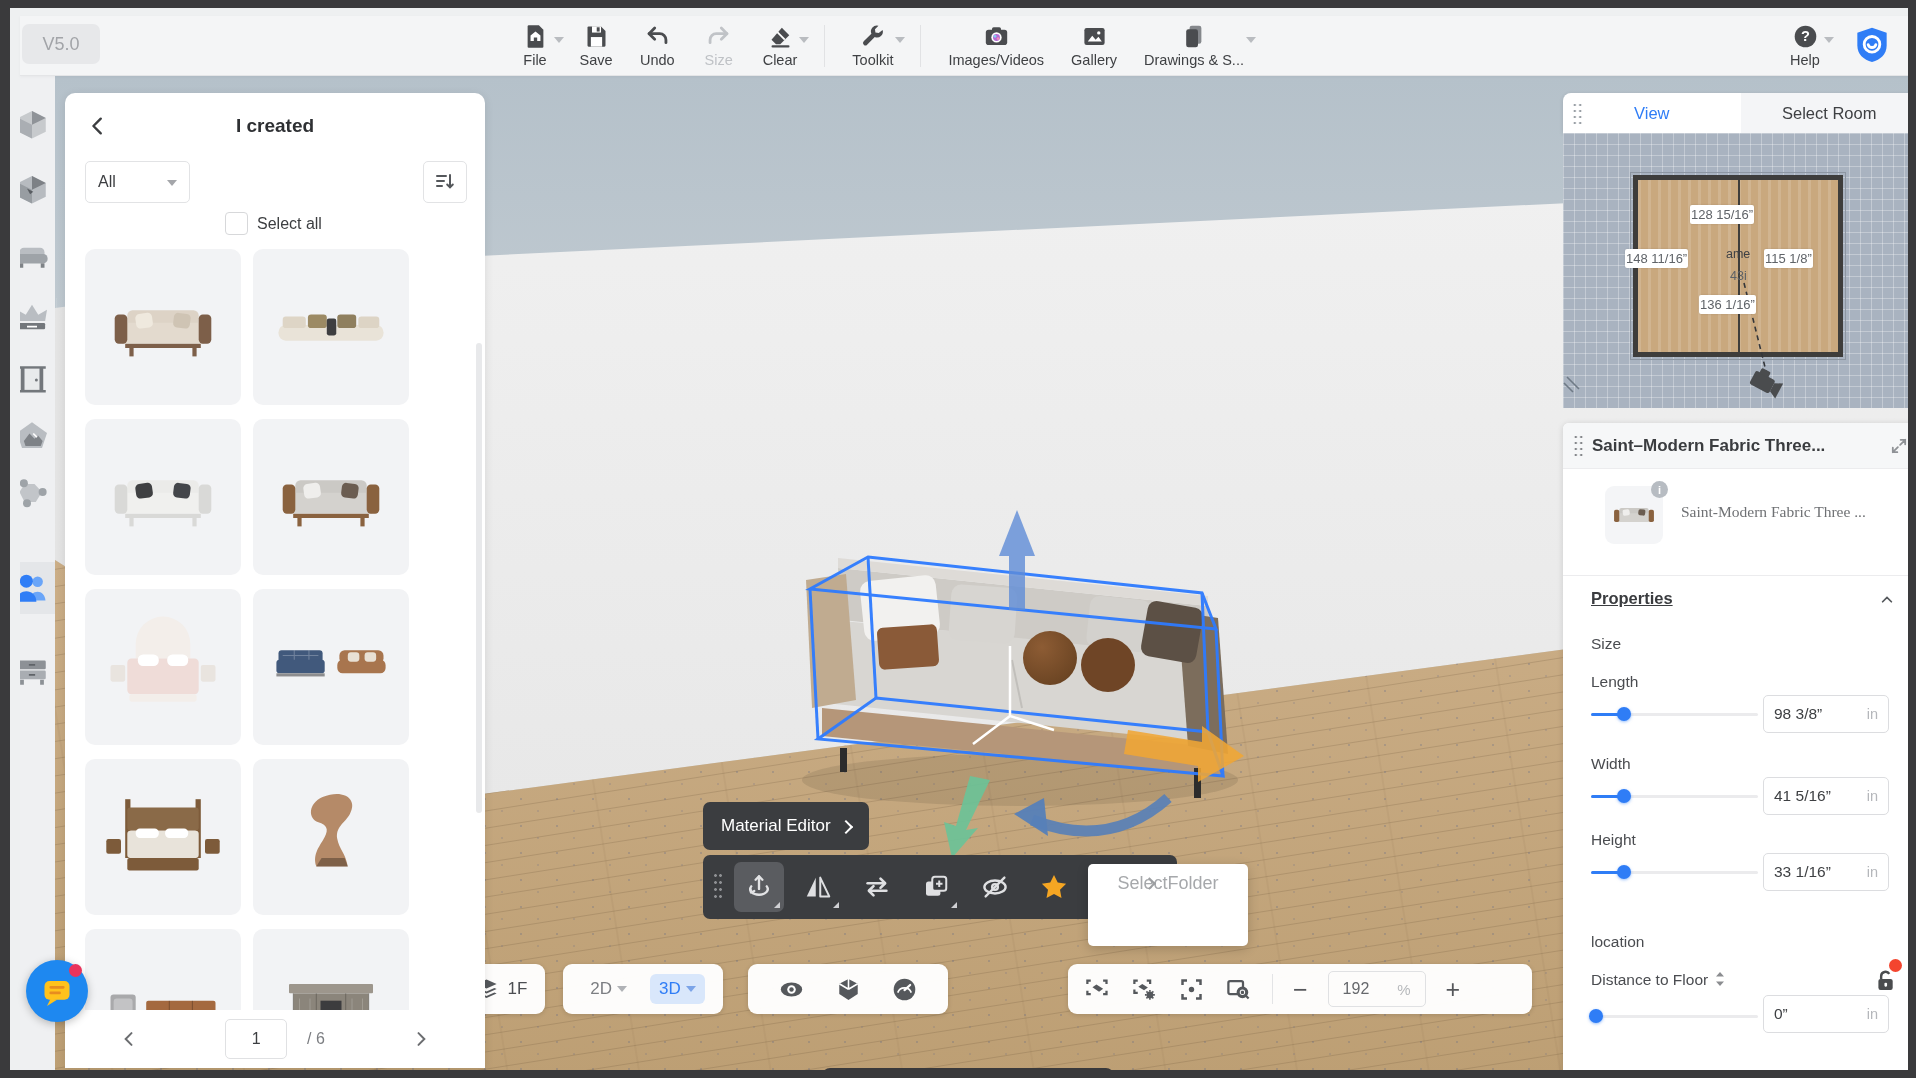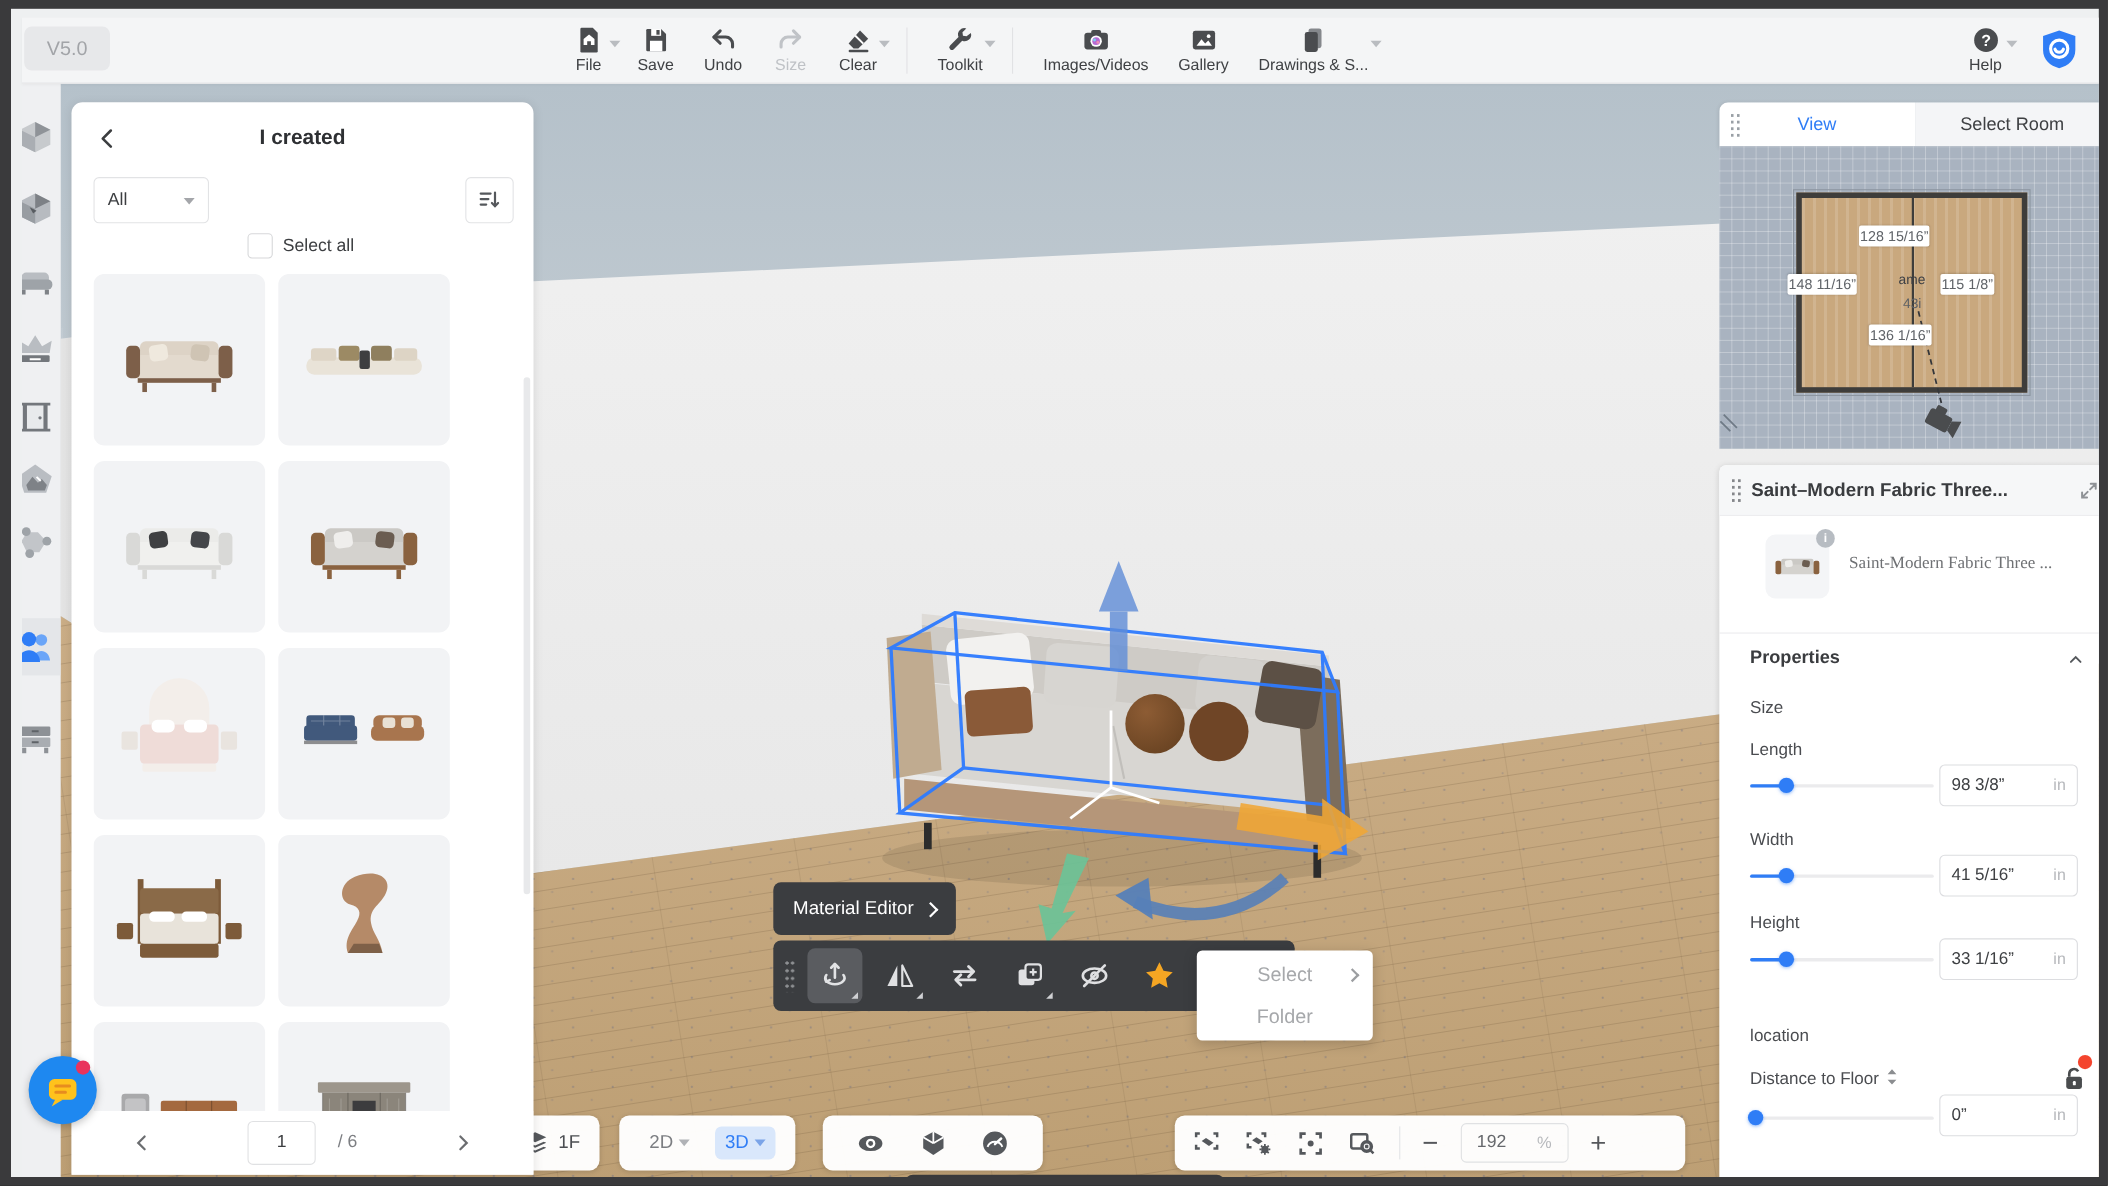--- a/index.html
+++ b/index.html
@@ -79,29 +79,29 @@
        display:flex;align-items:center;z-index:5;padding:0 10px;gap:9px;}
   .ctx-dots{width:10px;height:30px;background-image:radial-gradient(circle,#8e9093 1.3px,transparent 1.5px);
             background-size:5px 7px;margin-right:2px;}
   .ctx-it{position:relative;width:50px;height:50px;border-radius:7px;display:flex;align-items:center;
           justify-content:center;cursor:pointer;}
   .ctx-it svg{width:30px;height:30px;}
   .ctx-it.active{background:#5a5c60;}
   .ctx-it.sub::after{content:'';position:absolute;right:4px;bottom:4px;border-left:6px solid transparent;
                      border-bottom:6px solid #cfd0d3;}
   .menu{position:absolute;left:1078px;top:856px;width:160px;height:82px;background:#fff;border-radius:5px;
-        box-shadow:0 3px 12px rgba(0,0,0,.18);z-index:6;display:flex;flex-direction:column;justify-content:center;}
+        box-shadow:0 3px 12px rgba(0,0,0,.18);z-index:6;display:flex;flex-direction:row;justify-content:center;}
   .menu-row{height:38px;display:flex;align-items:center;justify-content:center;position:relative;
             font-size:18px;color:#a6a8ab;cursor:pointer;}
   .menu-row .chev{position:absolute;right:14px;width:9px;height:9px;border-right:2.2px solid #9c9ea1;
                   border-top:2.2px solid #9c9ea1;transform:rotate(45deg);}
 
   
   .bgrp{position:absolute;background:rgba(255,255,255,.97);border-radius:9px;box-shadow:0 1px 5px rgba(0,0,0,.14);
-        display:flex;align-items:center;z-index:7;height:50px;top:1006px;}
+        display:flex;align-items:center;z-index:7;height:50px;top:956px;}
   .bgrp svg{width:27px;height:27px;}
   .b1{left:445px;width:90px;justify-content:center;gap:8px;}
   .b1 .flab{font-size:17px;color:#4c4e52;}
   .b2{left:553px;width:160px;justify-content:center;gap:14px;}
   .mode{display:flex;align-items:center;gap:5px;font-size:17px;color:#7c7e82;cursor:pointer;padding:5px 9px;border-radius:6px;}
   .mode .mcaret{width:0;height:0;border-left:5px solid transparent;border-right:5px solid transparent;
                 border-top:6px solid #b0b2b6;}
   .mode.on{color:#2f7df6;background:#d9e7fb;}
   .mode.on .mcaret{border-top-color:#7ba4e8;}
   .b3{left:738px;width:200px;justify-content:space-evenly;}
@@ -783,21 +783,21 @@
       <rect x="14" y="48" width="12" height="28" rx="4" fill="#8a623f"></rect>
       <rect x="94" y="48" width="12" height="28" rx="4" fill="#8a623f"></rect>
       <rect x="34" y="47" width="16" height="14" rx="4" fill="#efeeec" transform="rotate(-8 42 54)"></rect>
       <rect x="70" y="47" width="16" height="14" rx="4" fill="#6b5d51" transform="rotate(7 78 54)"></rect>
     </svg>
     <span class="pr-info">i</span>
   </div>
   <span class="pr-name">Saint-Modern Fabric Three ...</span>
   <div class="pr-sep"></div>
 
-  <span class="sec-h" style="top:166px;">Properties</span>
+  <span class="sec-h" style="top:166px;text-decoration:underline;">Properties</span>
   <span class="chev-up" style="top:170px;">
     <svg viewBox="0 0 16 16" fill="none" stroke="#55585c" stroke-width="2" stroke-linecap="round">
             <path d="M3 10l5-5 5 5"></path>
           </svg>
   </span>
 
   <span class="plab" style="top:212px;">Size</span>
 
   <span class="plab" style="top:250px;">Length</span>
   <div class="slider" style="top:284px;">

